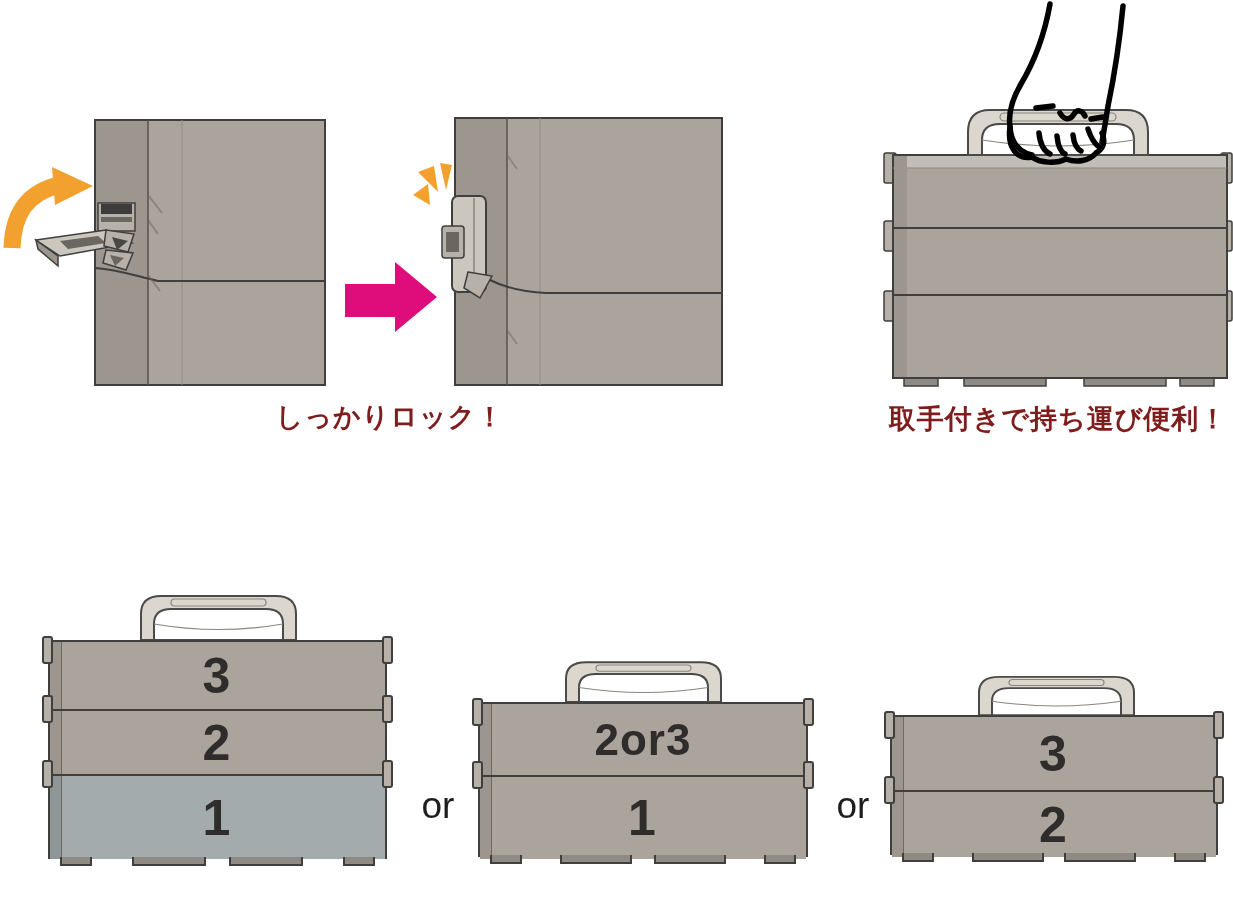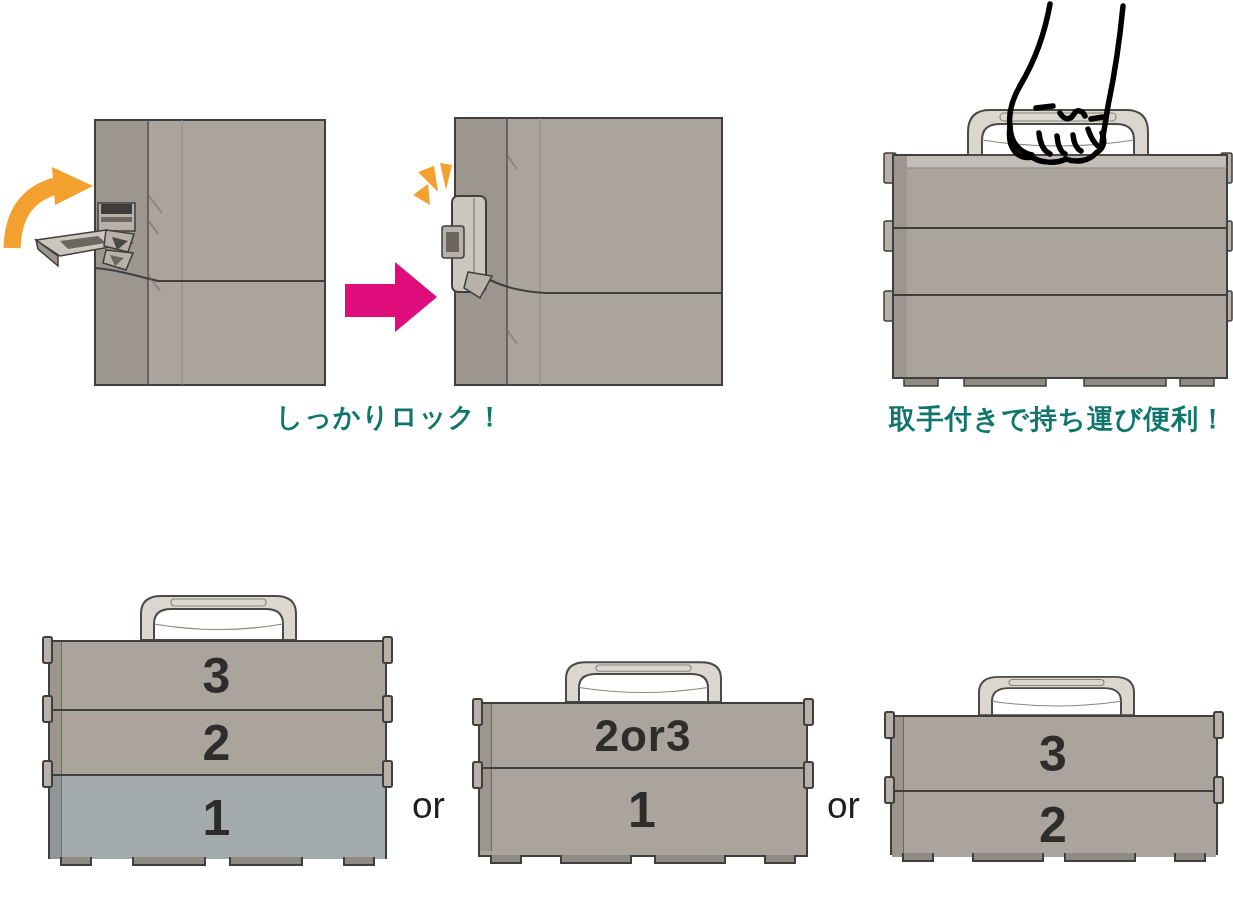--- a/index.html
+++ b/index.html
@@ -2,25 +2,25 @@
 <html><head>
 <meta charset="utf-8">
 <style>
   html,body{margin:0;padding:0;background:#fff;}
   #canvas{
     position:relative;width:1233px;height:920px;background:#fff;overflow:hidden;
     font-family:"Liberation Sans","DejaVu Sans",sans-serif;
   }
   .fig{position:absolute;}
   .caption{
-    position:absolute;font-weight:bold;color:#0f766e;text-align:center;
+    position:absolute;font-weight:bold;color:#7f1d1d;text-align:center;
     font-family:"Liberation Sans","DejaVu Sans",sans-serif;letter-spacing:1px;white-space:nowrap;
   }
   .or-label{
-    position:absolute;font-size:37px;color:#1e1e1e;text-align:left;
+    position:absolute;font-size:37px;color:#1e1e1e;text-align:center;
     font-family:"Liberation Sans","DejaVu Sans",sans-serif;
   }
   .stack{position:absolute;}
   .stack-handle{position:absolute;top:0;}
   .box{
     position:absolute;border:2px solid #3f3f3d;box-sizing:border-box;background:#aba49c;
   }
   .tier{
     position:relative;box-sizing:border-box;display:flex;align-items:center;justify-content:center;
     background:linear-gradient(90deg,#9c968f 0 11px,#6f6a64 11px 12px,#aba49c 12px);
@@ -193,21 +193,21 @@
   <div class="or-label" style="left:412px;top:785px;width:52px">or</div>
 
   <div class="stack" style="left:478px;top:655px;width:330px;height:213px">
     <svg class="stack-handle" style="left:74px" width="183" height="47" viewBox="0 0 183 52" preserveAspectRatio="none">
       <path d="M14,52 L14,26 Q14,8 34,8 L149,8 Q169,8 169,26 L169,52 Z
                M27,52 L27,36 Q27,21 44,21 L139,21 Q156,21 156,36 L156,52 Z" fill="#dbd7ce" fill-rule="evenodd" stroke="#4a4a48" stroke-width="2"></path>
       <rect x="44" y="11" width="95" height="7" rx="3.5" fill="none" stroke="#8a857f" stroke-width="1.2"></rect>
       <path d="M27,36 Q91.5,47 156,36" fill="none" stroke="#8a857f" stroke-width="1.2"></path>
     </svg>
     <div class="box" style="top:47px;left:0;width:330px;height:155px">
-      <div class="tier" style="height:63px">
+      <div class="tier" style="height:71px">
         <span class="tier-num small">2or3</span>
       </div>
       <div class="tier" style="height:84px">
         <span class="tier-num">1</span>
       </div>
       <div class="clip l" style="top:-6px"></div>
       <div class="clip l" style="top:57px"></div>
       <div class="clip r" style="top:-6px"></div>
       <div class="clip r" style="top:57px"></div>
       <div class="foot" style="left:10px;width:32px"></div>

